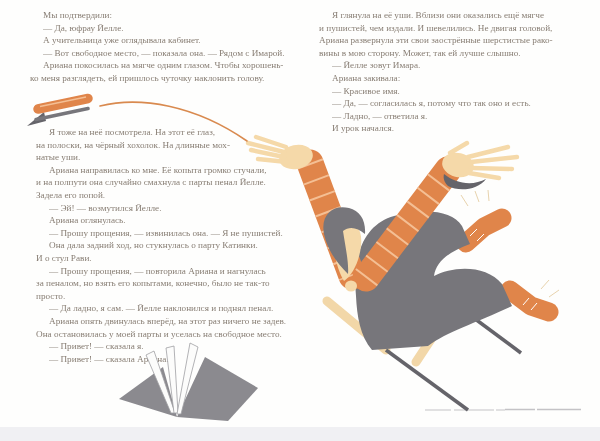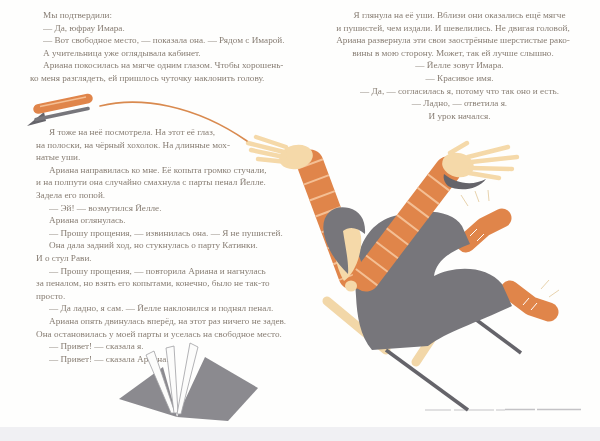--- a/index.html
+++ b/index.html
@@ -13,23 +13,23 @@
   .bottom-strip{position:absolute;left:0;top:427px;width:600px;height:14px;background:#f0f0f3;}
   svg{position:absolute;left:0;top:0;}
 </style>
 </head>
 <body>
 
 <div class="screenshot">
 
   <div class="textcol" style="left: 30px; top: 9px; width: 268px; color: rgb(135, 125, 115);">
     <p class="para">Мы подтвердили:</p>
-    <p class="para">— Да, юфрау Имара.</p>
+    <p class="para">— Да, юфрау Йелле.</p>
+    <p class="para">А учительница уже оглядывала кабинет.</p>
     <p class="para">— Вот свободное место, — показала она. — Рядом с Имарой.</p>
-    <p class="para">А учительница уже оглядывала кабинет.</p>
     <p class="para">Ариана покосилась на мягче одним глазом. Чтобы хорошень-
 ко меня разглядеть, ей пришлось чуточку наклонить голову.</p>
   </div>
 
   <div class="textcol" style="left: 36px; top: 126px; width: 268px; color: rgb(135, 125, 115);">
     <p class="para">Я тоже на неё посмотрела. На этот её глаз,
 на полоски, на чёрный хохолок. На длинные мох-
 натые уши.</p>
     <p class="para">Ариана направилась ко мне. Её копыта громко стучали,
 и на полпути она случайно смахнула с парты пенал Йелле.
@@ -42,26 +42,27 @@
     <p class="para">— Прошу прощения, — повторила Ариана и нагнулась
 за пеналом, но взять его копытами, конечно, было не так-то
 просто.</p>
     <p class="para">— Да ладно, я сам. — Йелле наклонился и поднял пенал.</p>
     <p class="para">Ариана опять двинулась вперёд, на этот раз ничего не задев.
 Она остановилась у моей парты и уселась на свободное место.</p>
     <p class="para">— Привет! — сказала я.</p>
     <p class="para">— Привет! — сказала Ариана.</p>
   </div>
 
-  <div class="textcol" style="left: 319px; top: 9px; width: 268px; color: rgb(135, 125, 115); text-align: center;">
+  <div class="textcol" style="left: 319px; top: 9px; width: 268px; color: rgb(135, 125, 115);">
     <p class="para">Я глянула на её уши. Вблизи они оказались ещё мягче
 и пушистей, чем издали. И шевелились. Не двигая головой,
 Ариана развернула эти свои заострённые шерстистые рако-
 вины в мою сторону. Может, так ей лучше слышно.</p>
     <p class="para">— Йелле зовут Имара.</p>
+    <p class="para">Ариана закивала:</p>
     <p class="para">— Красивое имя.</p>
     <p class="para">— Да, — согласилась я, потому что так оно и есть.</p>
     <p class="para">— Ладно, — ответила я.</p>
     <p class="para">И урок начался.</p>
   </div>
 
   <svg width="600" height="441" viewBox="0 0 600 441">
 
     <path d="M425,410 L505,410" fill="none" stroke-width="1" stroke-dasharray="26 3 40 2" stroke="#c4c3c6"></path>
     <path d="M505,409.5 L584,409.5" fill="none" stroke-width="1.4" stroke-dasharray="30 2 44 3" stroke="#c4c3c6"></path>

